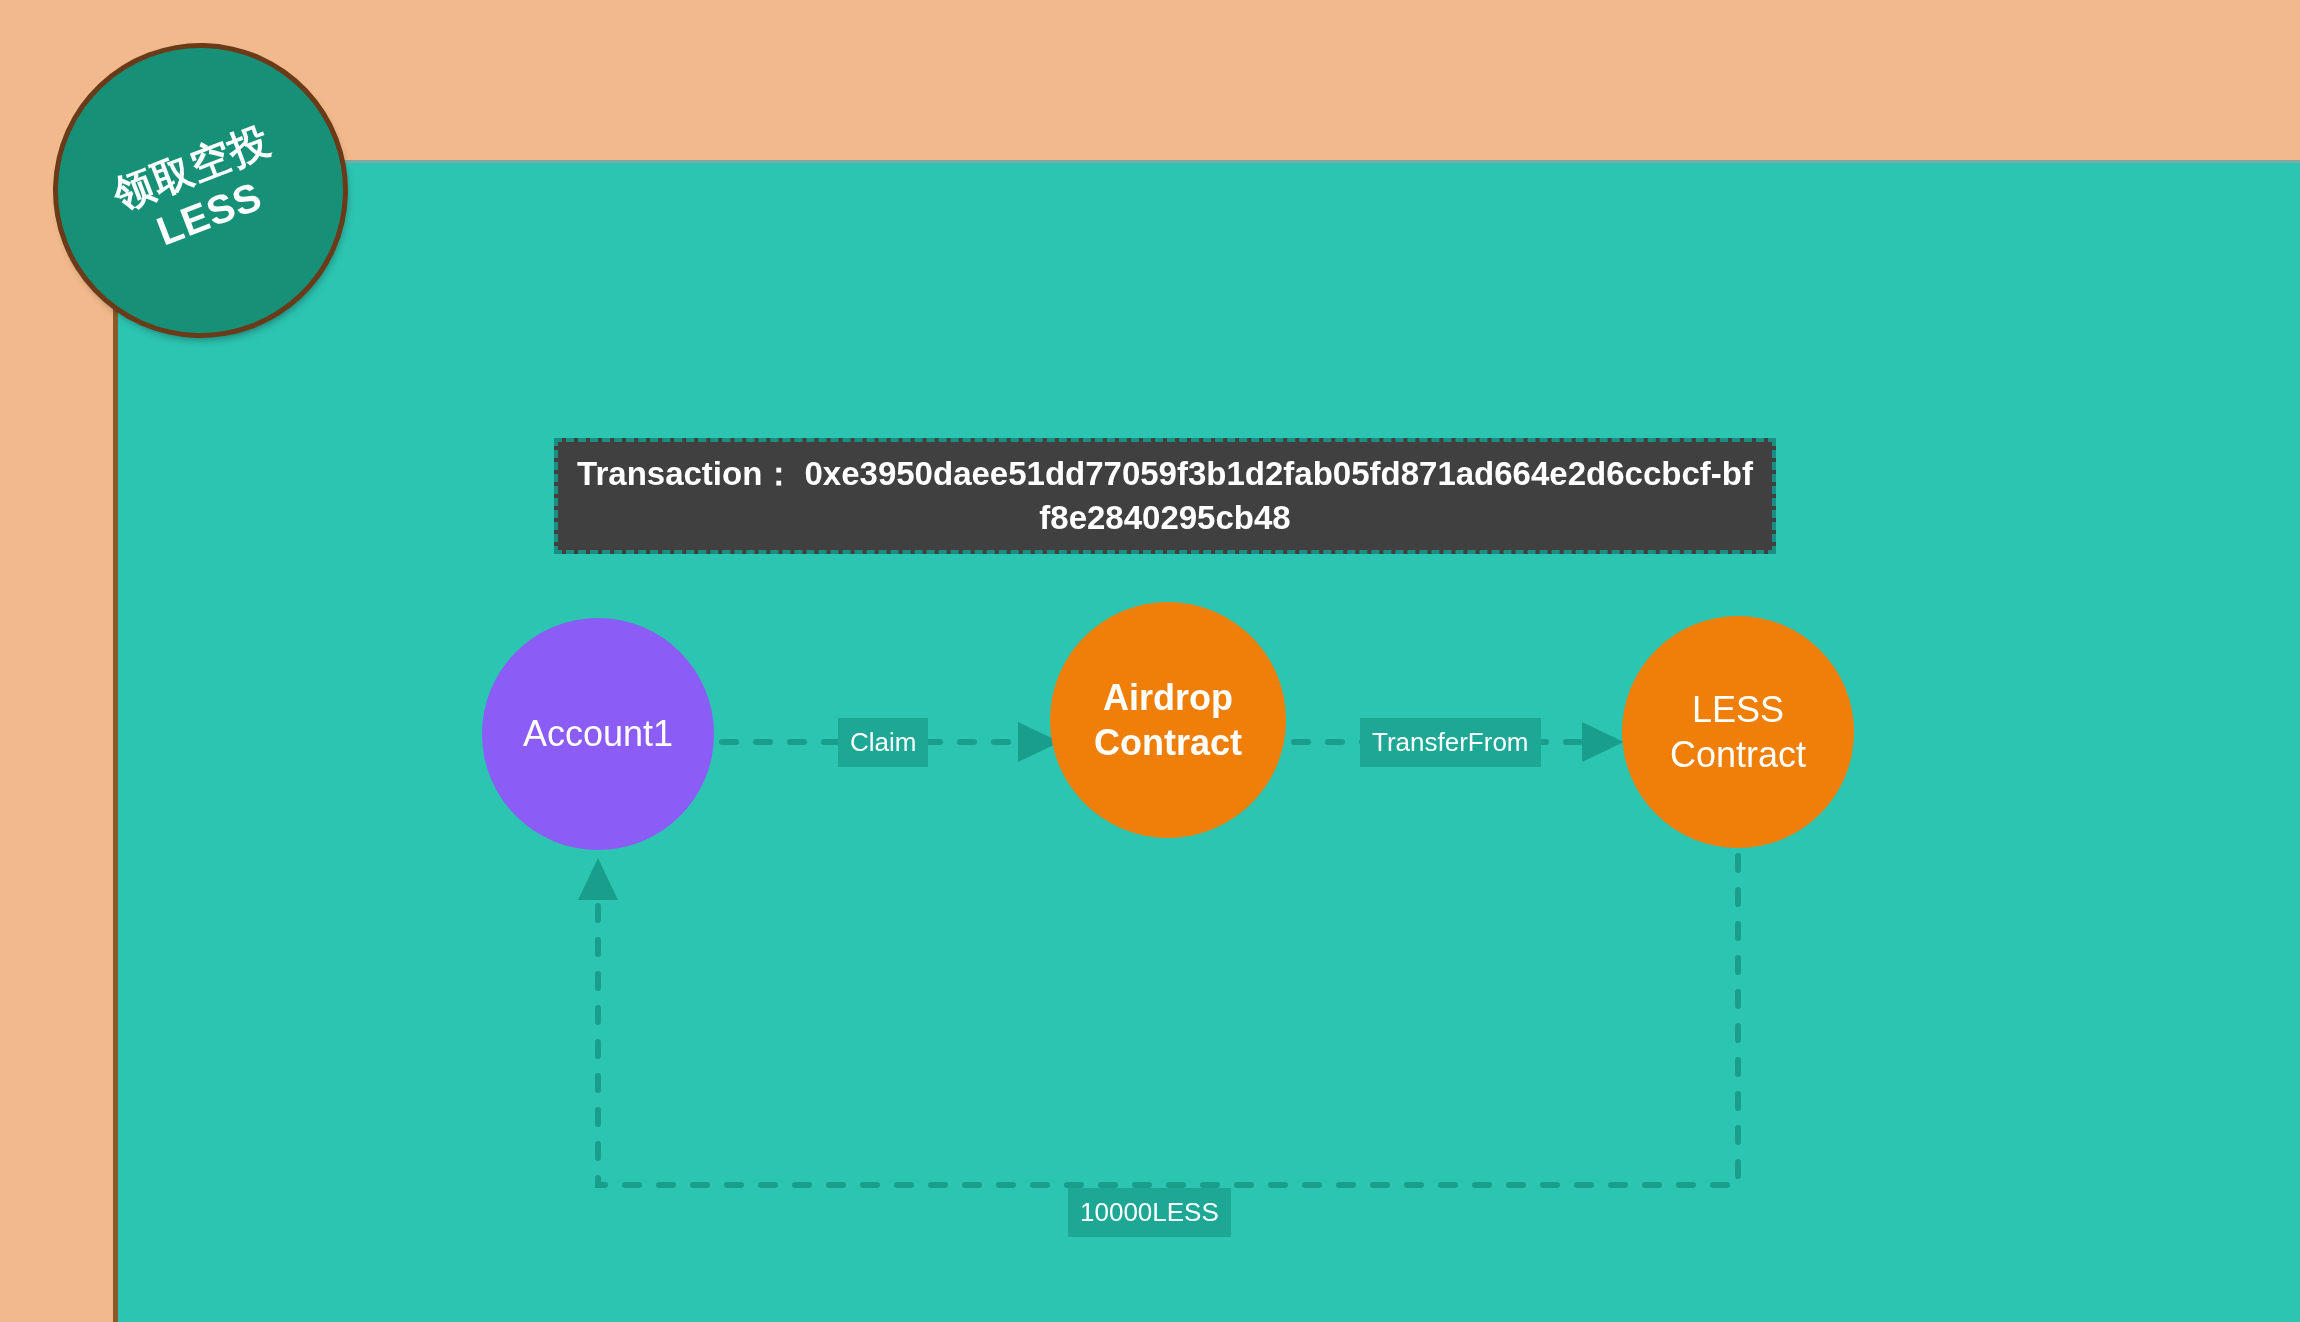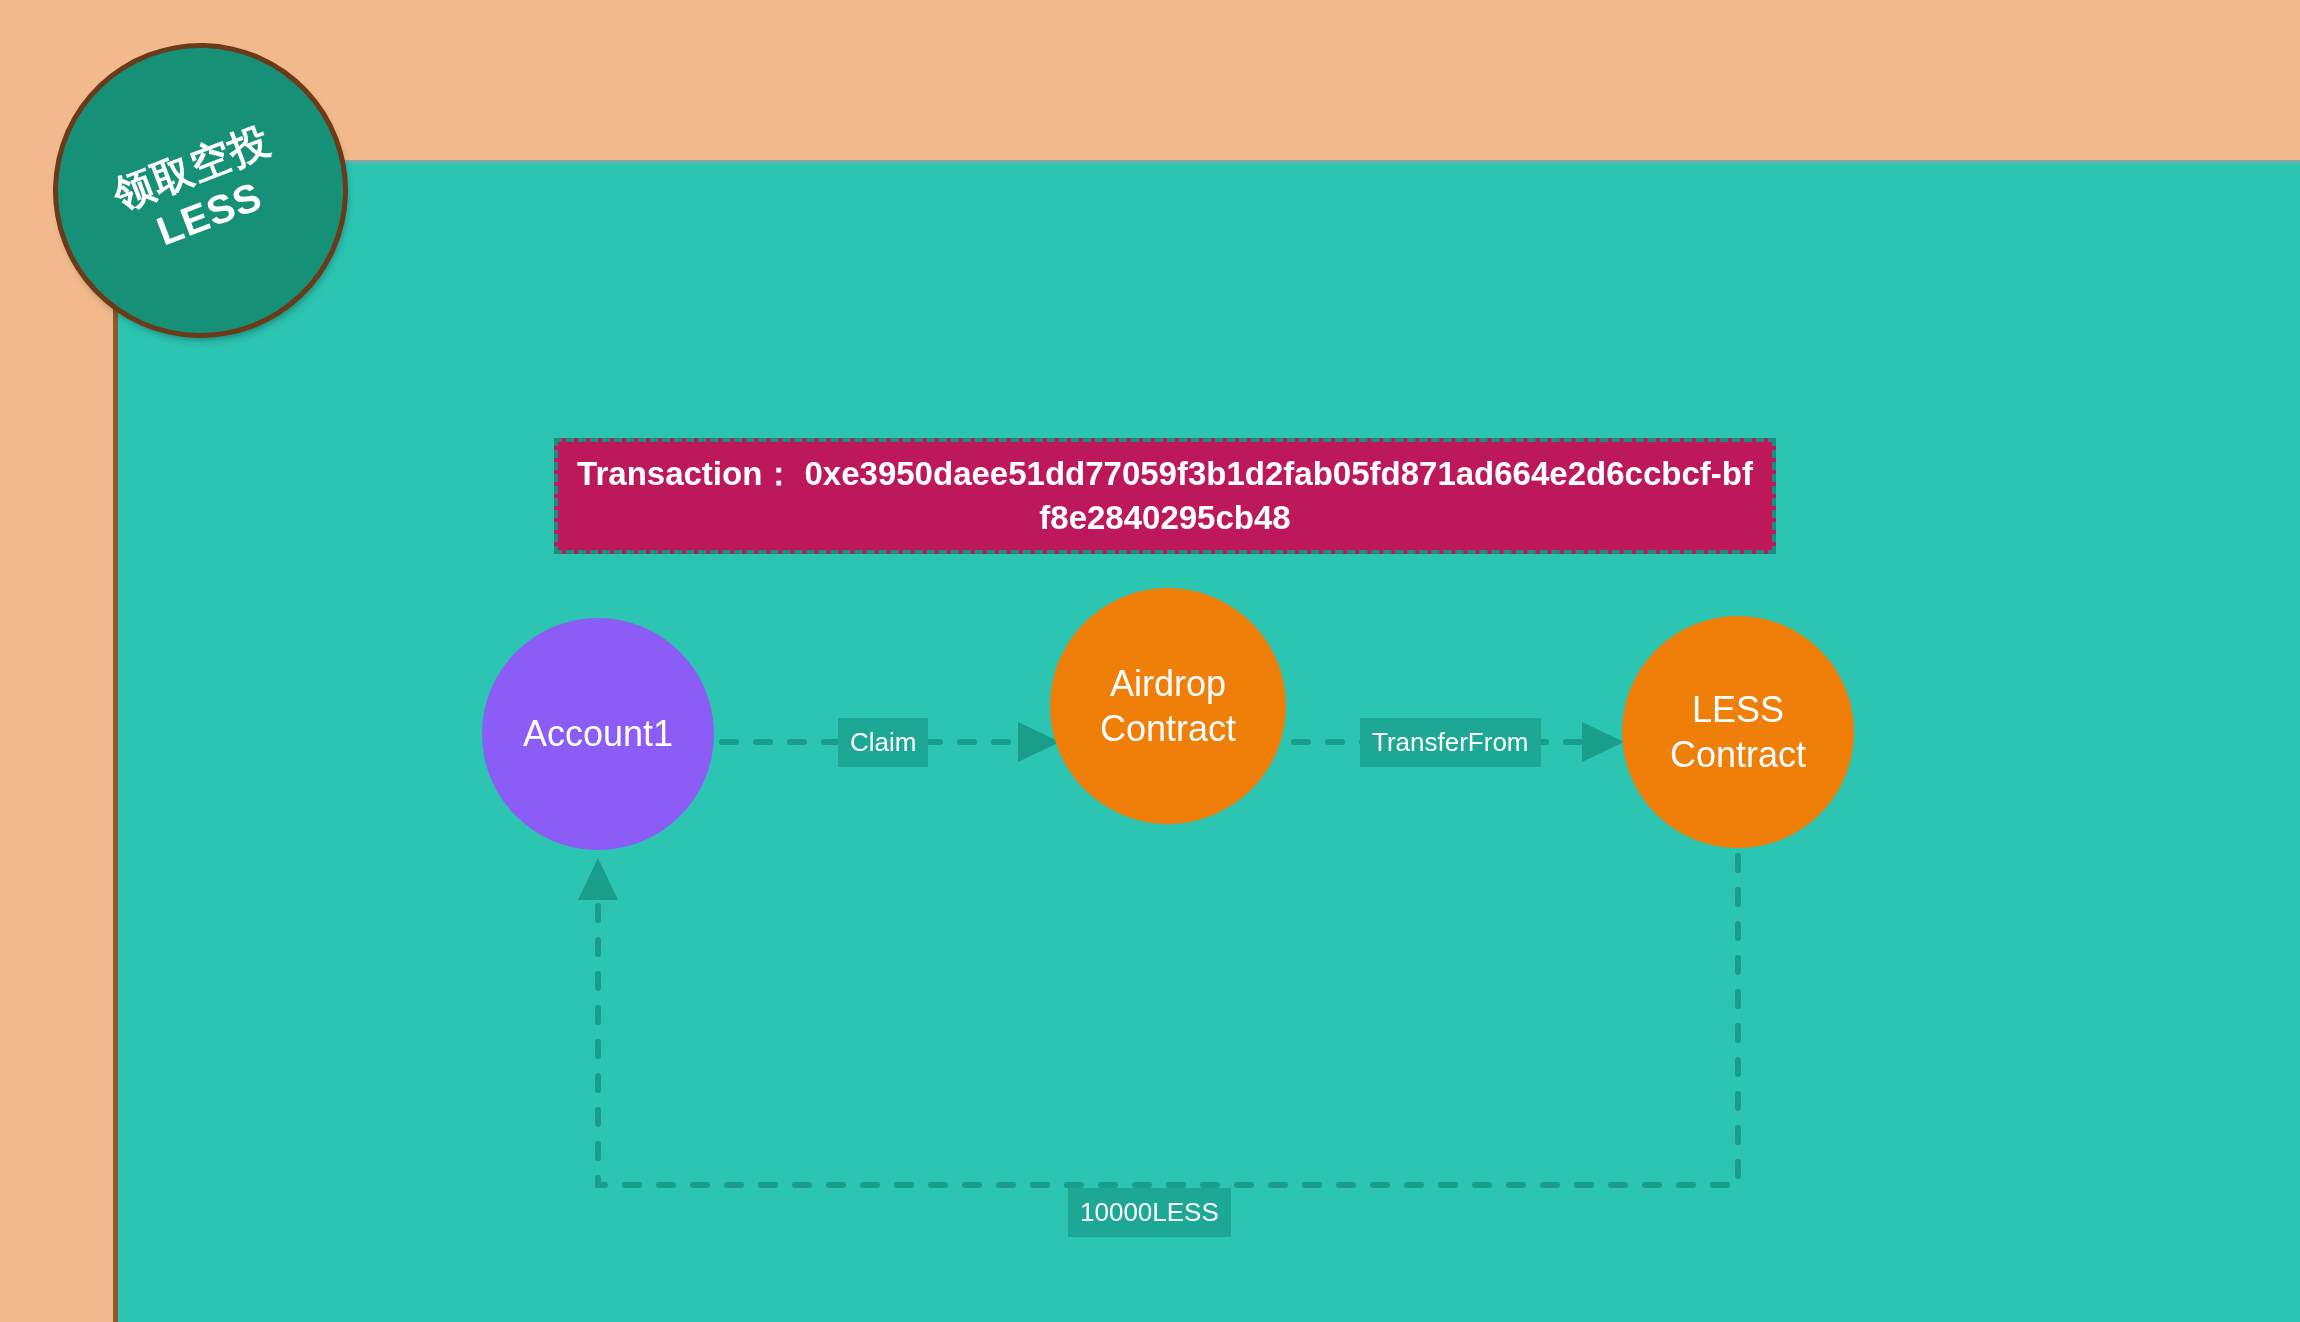--- a/index.html
+++ b/index.html
@@ -86,21 +86,21 @@
     font-weight: bold;
     white-space: nowrap;
   }
   
   #txbox {
     position: absolute;
     left: 554px;
     top: 438px;
     width: 1222px;
     min-height: 96px;
-    background: #be185d;
+    background: #404040;
     border: 4px dashed #1a8e80;
     box-sizing: border-box;
     display: flex;
     align-items: flex-end;
     justify-content: center;
     padding: 10px 16px;
     z-index: 4;
   }
   #txbox .txt {
     color: #ffffff;
@@ -119,21 +119,21 @@
     justify-content: center;
     text-align: center;
     color: #ffffff;
     font-size: 36px;
     line-height: 1.26;
     z-index: 4;
   }
   .node.eoa { background: #8b5cf6; }
   .node.contract { background: #ef7f08; }
   #node-account1 { left: 482px; top: 618px; width: 232px; height: 232px; }
-  #node-airdrop  { left: 1050px; top: 588px; width: 236px; height: 236px; }
+  #node-airdrop  { left: 1050px; top: 602px; width: 236px; height: 236px; font-weight: bold; }
   #node-less     { left: 1622px; top: 616px; width: 232px; height: 232px; }
   
   .edge-label {
     position: absolute;
     background: #1ca894;
     color: #ffffff;
     font-size: 26px;
     padding: 9px 12px;
     white-space: nowrap;
     z-index: 5;

